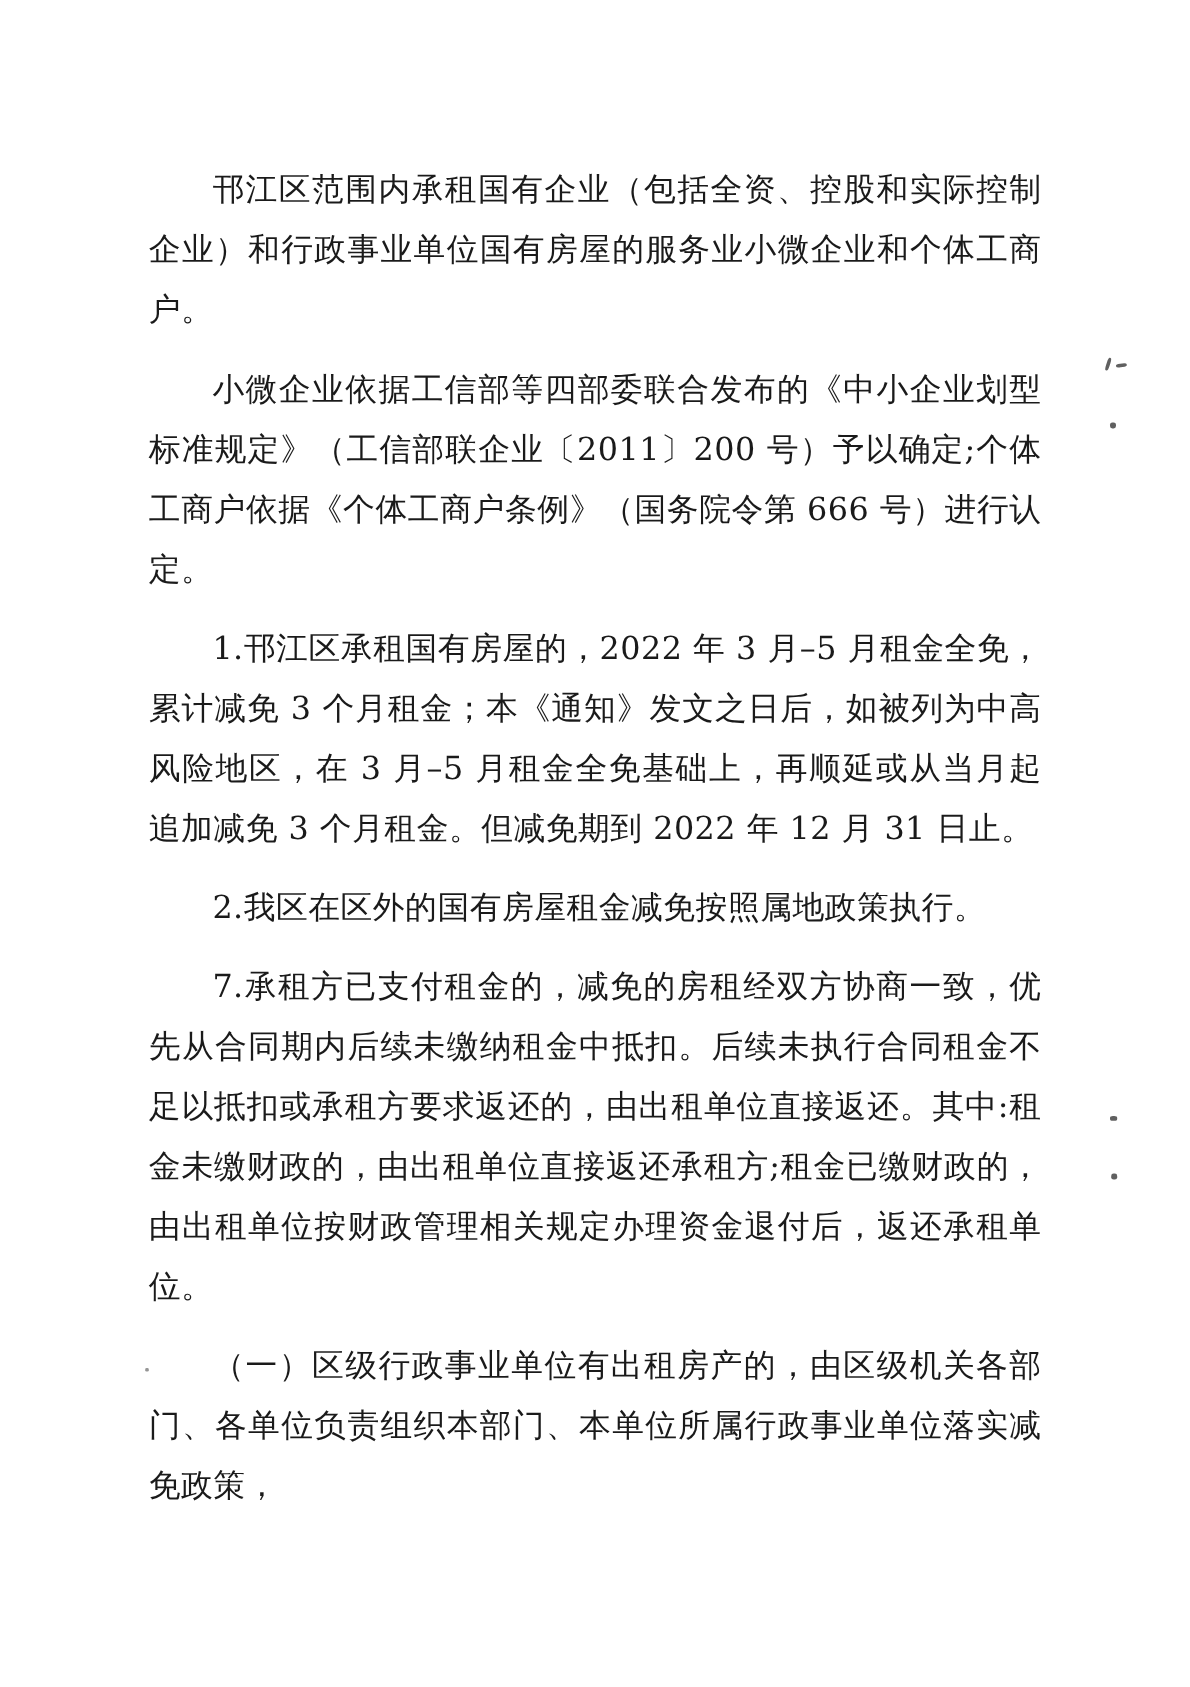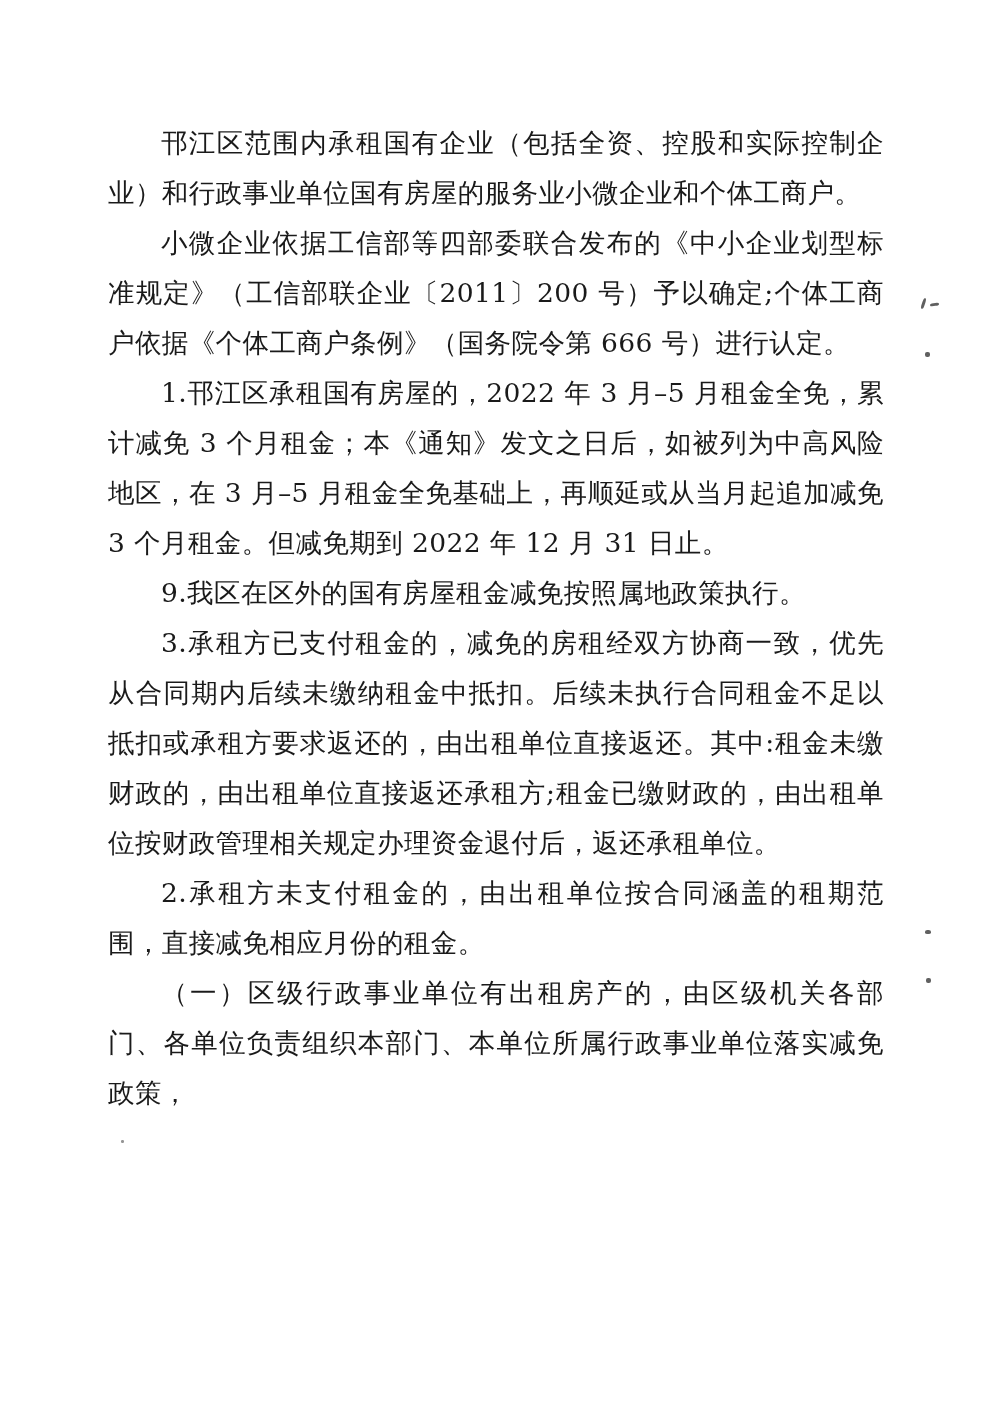--- a/index.html
+++ b/index.html
@@ -22,21 +22,21 @@
     padding: 118px 108px 40px 108px;
   }
   .doc-body {
     font-size: 26.5px;
     line-height: 50px;
     letter-spacing: 0.4px;
     text-align: justify;
     text-justify: inter-ideograph;
   }
   .para {
-    margin: 0;
+    margin: 16px;
     text-indent: 2em;
     font-size: 26.5px;
     line-height: 50px;
   }
   .heading {
     margin: 0;
     text-indent: 2em;
     font-weight: bold;
     font-family: "DejaVu Sans", "Liberation Sans", sans-serif;
     font-size: 26px;
@@ -62,26 +62,25 @@
 <div class="page">
   <div class="doc-body">
 
     <p class="para">邗江区范围内承租国有企业（包括全资、控股和实际控制企业）和行政事业单位国有房屋的服务业小微企业和个体工商户。</p>
 
     <p class="para">小微企业依据工信部等四部委联合发布的《中小企业划型标准规定》（工信部联企业〔2011〕200 号）予以确定;个体工商户依据《个体工商户条例》（国务院令第 666 号）进行认定。</p>
 
 
     <p class="para">1.邗江区承租国有房屋的，2022 年 3 月–5 月租金全免，累计减免 3 个月租金；本《通知》发文之日后，如被列为中高风险地区，在 3 月–5 月租金全免基础上，再顺延或从当月起追加减免 3 个月租金。但减免期到 2022 年 12 月 31 日止。</p>
 
-    <p class="para">9.我区在区外的国有房屋租金减免按照属地政策执行。</p>
+    <p class="para">2.我区在区外的国有房屋租金减免按照属地政策执行。</p>
 
 
-    <p class="para">3.承租方已支付租金的，减免的房租经双方协商一致，优先从合同期内后续未缴纳租金中抵扣。后续未执行合同租金不足以抵扣或承租方要求返还的，由出租单位直接返还。其中:租金未缴财政的，由出租单位直接返还承租方;租金已缴财政的，由出租单位按财政管理相关规定办理资金退付后，返还承租单位。</p>
+    <p class="para">7.承租方已支付租金的，减免的房租经双方协商一致，优先从合同期内后续未缴纳租金中抵扣。后续未执行合同租金不足以抵扣或承租方要求返还的，由出租单位直接返还。其中:租金未缴财政的，由出租单位直接返还承租方;租金已缴财政的，由出租单位按财政管理相关规定办理资金退付后，返还承租单位。</p>
 
-    <p class="para">2.承租方未支付租金的，由出租单位按合同涵盖的租期范围，直接减免相应月份的租金。</p>
 
 
     <p class="para">（一）区级行政事业单位有出租房产的，由区级机关各部门、各单位负责组织本部门、本单位所属行政事业单位落实减免政策，</p>
 
   </div>
 
   <span class="speck s1"></span>
   <span class="speck s2"></span>
   <span class="speck s3"></span>
   <span class="speck s4"></span>

